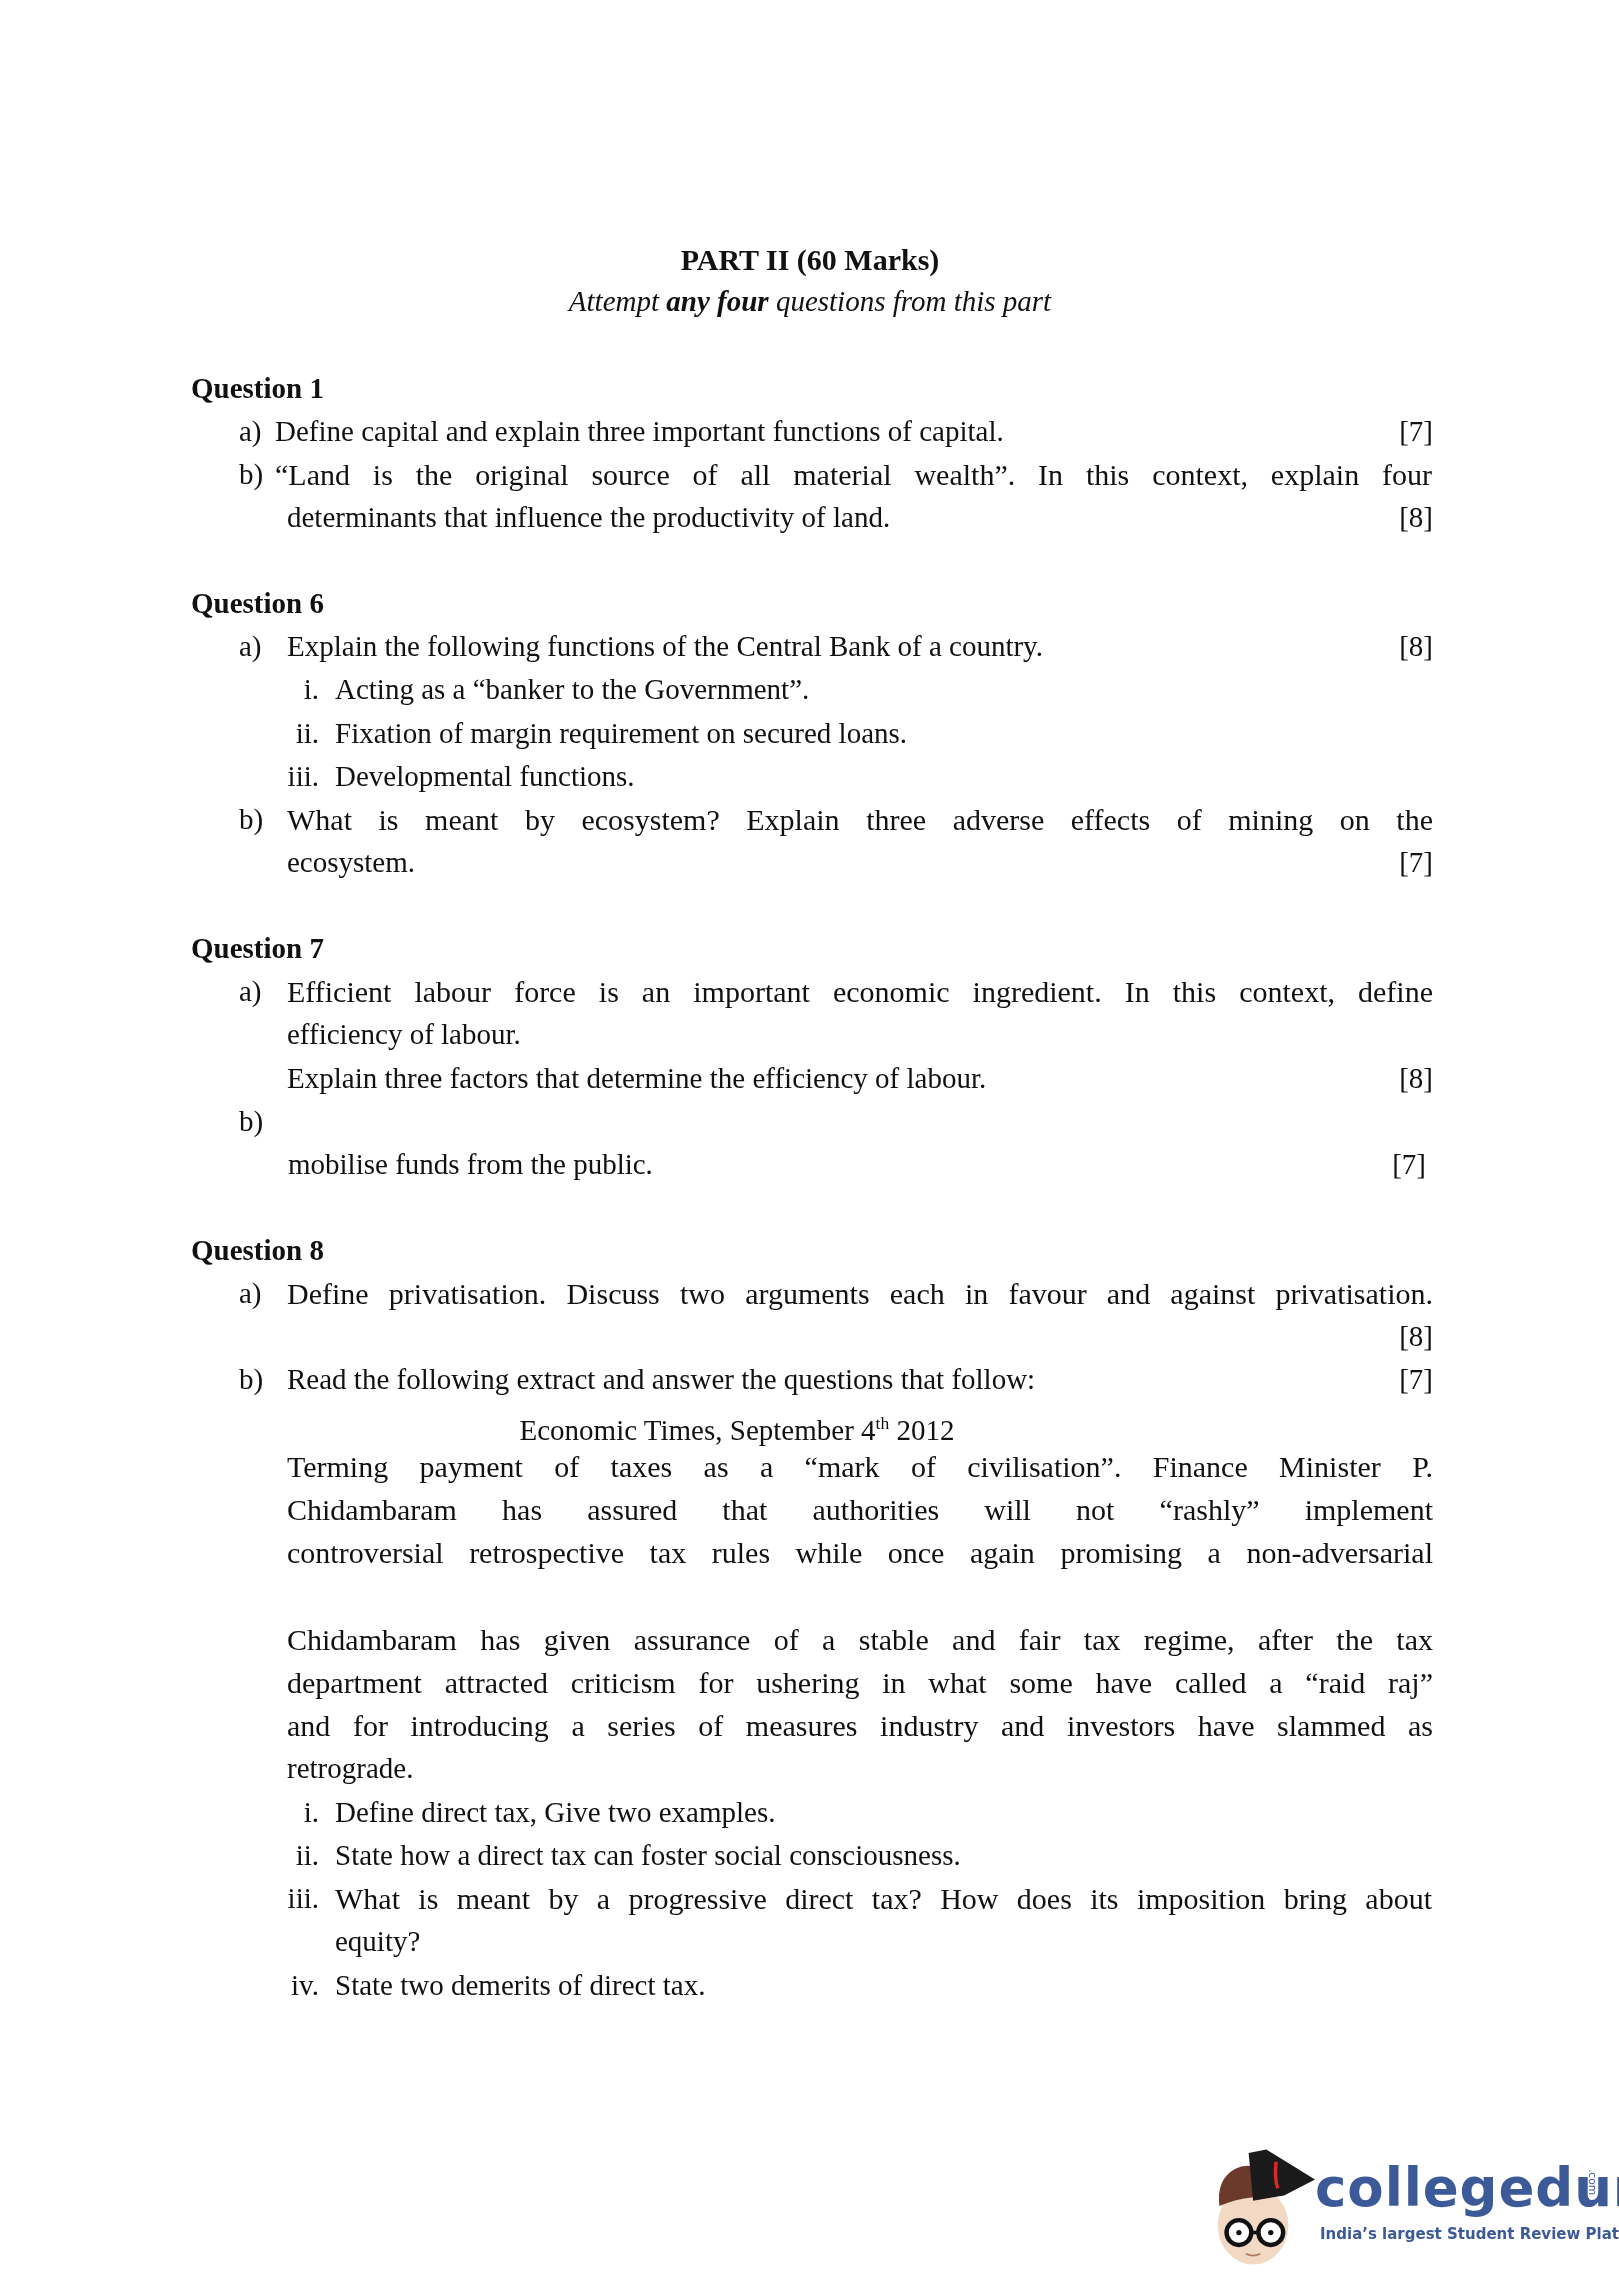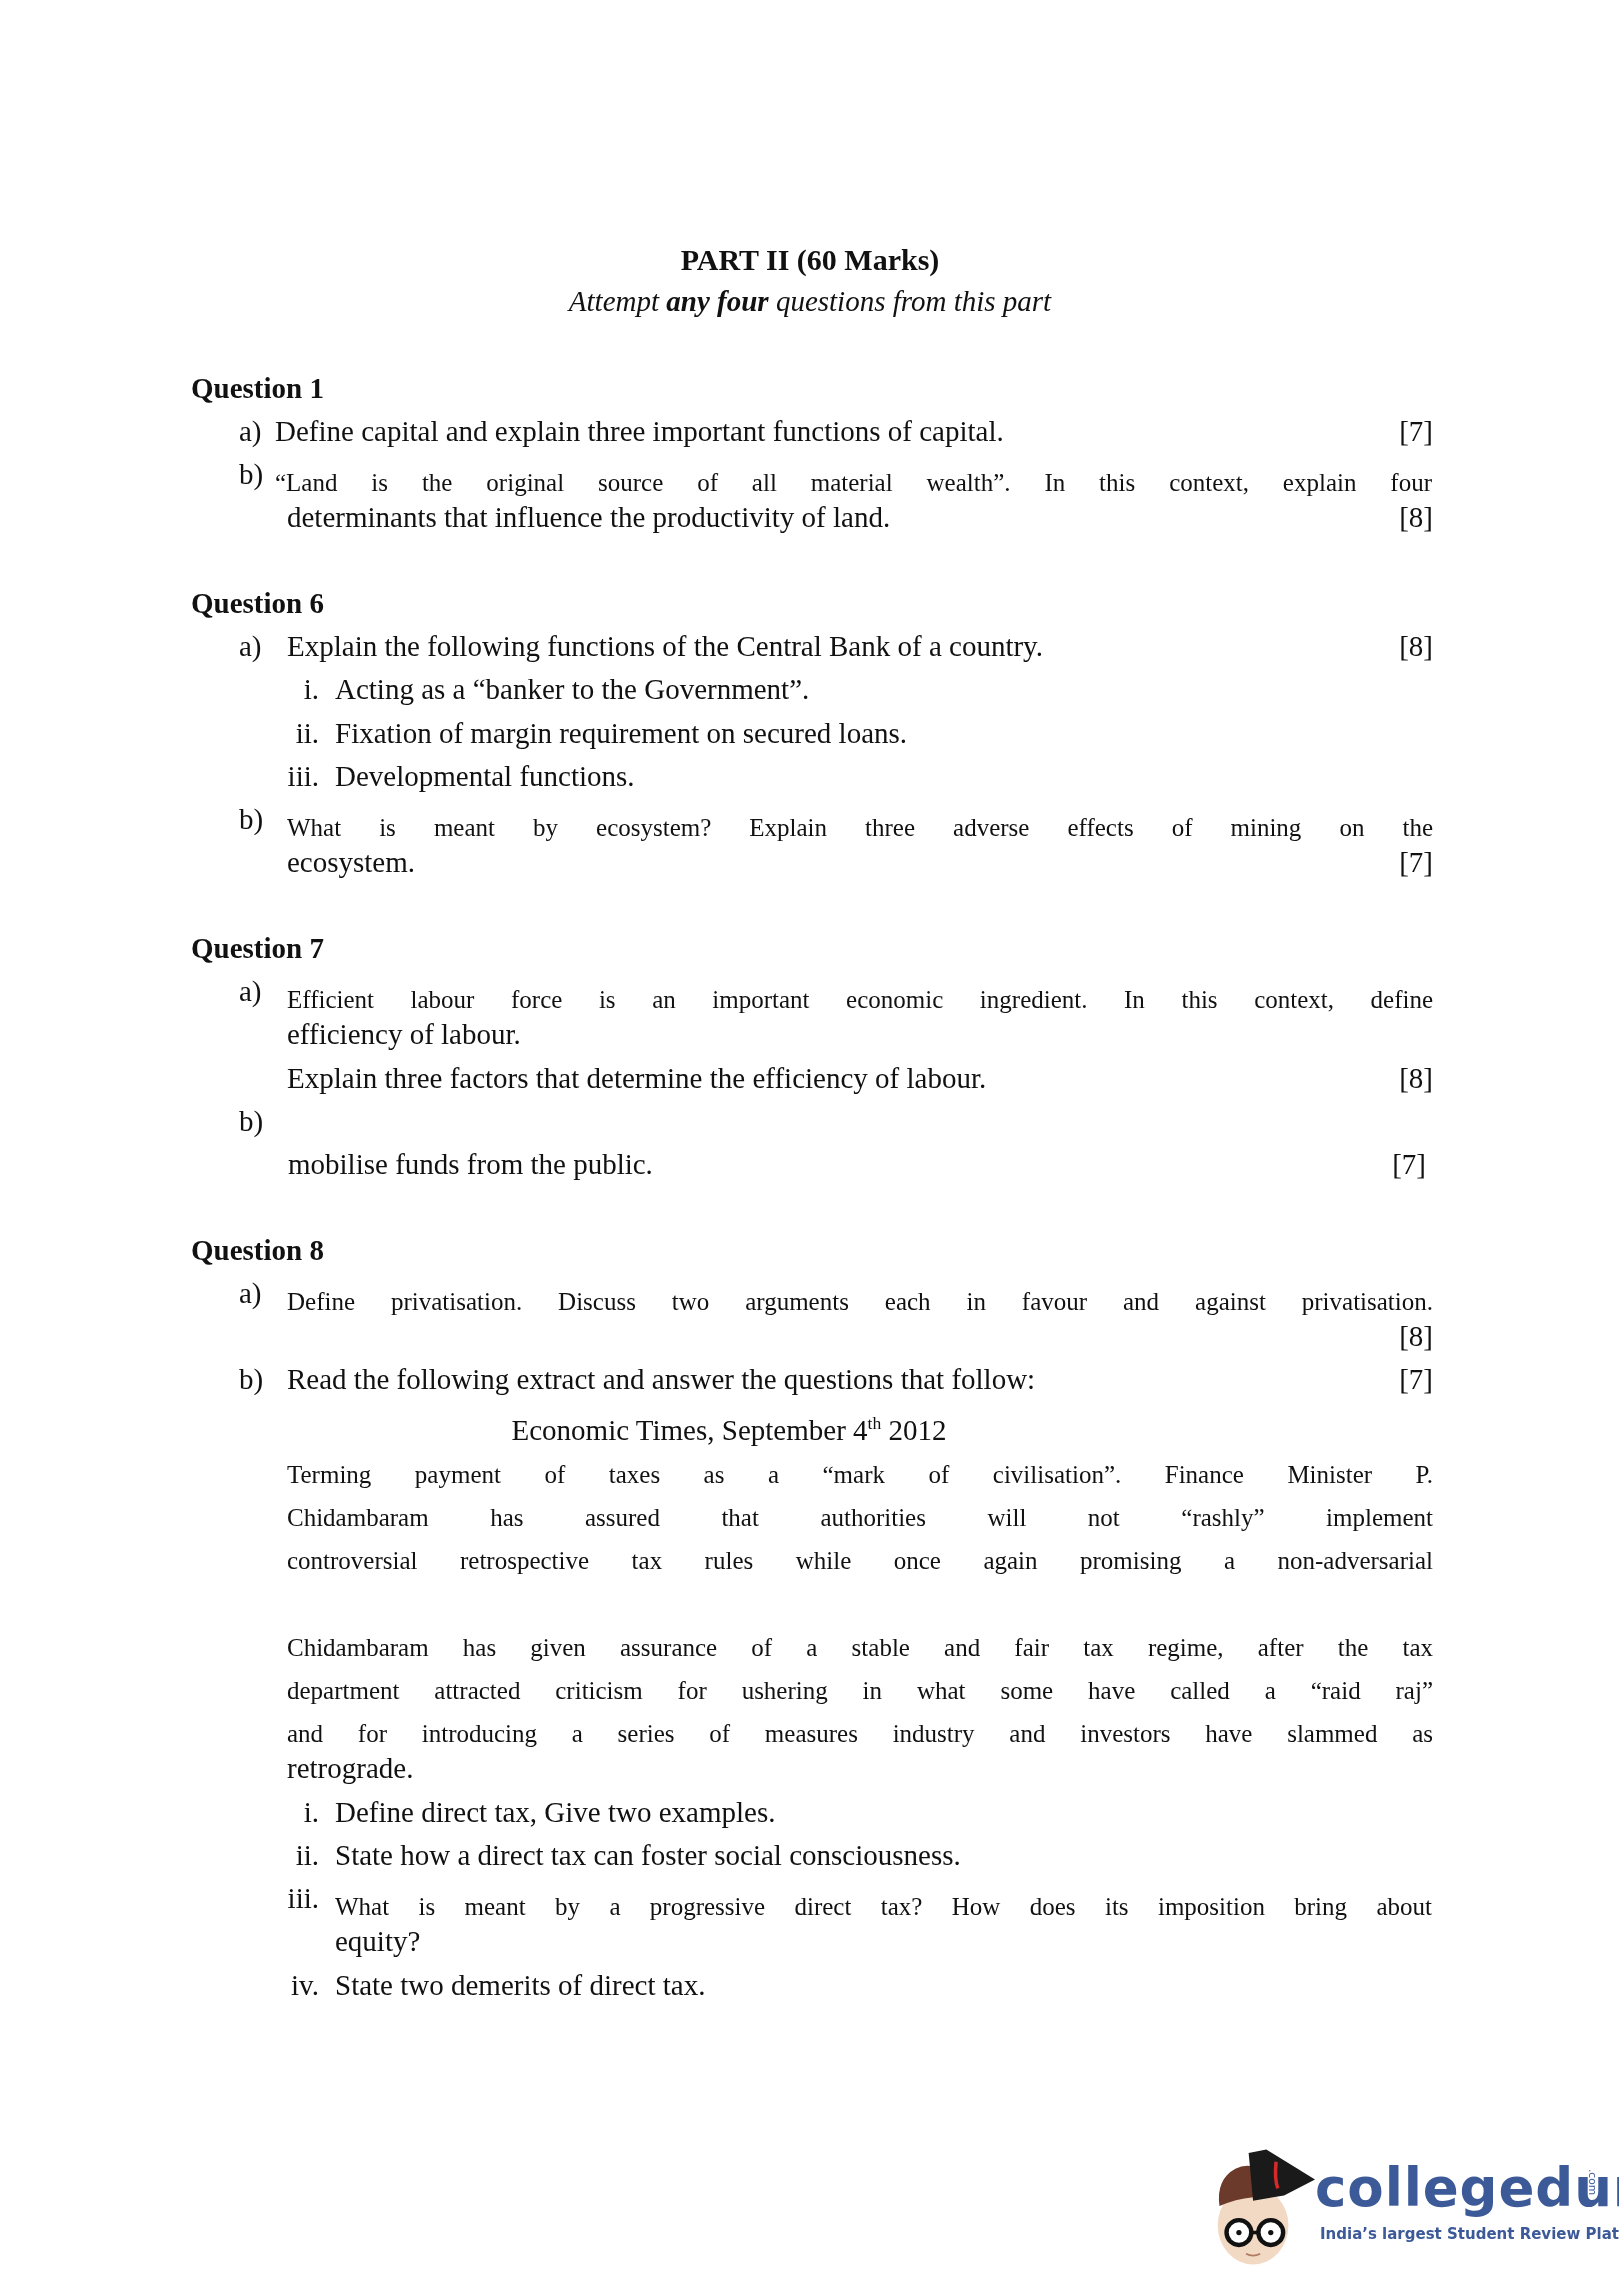--- a/index.html
+++ b/index.html
@@ -17,22 +17,22 @@
     position: absolute; left: 0; width: 1620px; top: 282px; text-align: center;
     font-style: italic; font-size: 29px; line-height: 39px;
   }
   .part-sub b { font-weight: bold; margin-top: 28px; }
   .line {
     position: absolute; font-size: 29px; line-height: 39px; white-space: nowrap;
   }
   .qhead { font-weight: bold; left: 191px; }
   .mark { position: absolute; font-size: 29px; line-height: 39px; right: 187px; text-align: right; }
   .just {
-    position: absolute; font-size: 25px; line-height: 39px; text-align: justify;
-    text-align-last: justify; white-space: normal; margin-top: 8px;
+    position: absolute; font-size: 30px; line-height: 39px; text-align: justify;
+    text-align-last: justify; white-space: normal;
   }
   .rom { position: absolute; text-align: right; width: 53px; font-size: 29px; line-height: 39px; }
   .logo { position: absolute; left: 1200px; top: 2144px; width: 415px; height: 124px; }
   .logo-text {
     position: absolute; left: 115px; top: 16px; font-family: "DejaVu Sans", sans-serif;
     font-size: 53px; font-weight: bold; color: #3d5a98; letter-spacing: 0.9px; line-height: 56px;
   }
   .logo-com {
     position: absolute; left: 399px; top: 25px; font-family: "DejaVu Sans", sans-serif;
     font-size: 10.6px; color: #3d5a98; transform: rotate(90deg); transform-origin: left top;
@@ -90,21 +90,21 @@
 
   <div class="line qhead" style="top:1231px">Question 8</div>
   <div class="line" style="left:239px;top:1274px">a)</div>
   <div class="just" style="left:287px;top:1274px;width:1146px">Define privatisation. Discuss two arguments each in favour and against privatisation.</div>
   <div class="mark" style="top:1317px">[8]</div>
 
   <div class="line" style="left:239px;top:1360px">b)</div>
   <div class="line" style="left:287px;top:1360px">Read the following extract and answer the questions that follow:</div>
   <div class="mark" style="top:1360px">[7]</div>
 
-  <div class="line" style="left:4px;width:1428px;text-align:center;top:1404px;padding-left:22px;box-sizing:border-box"><span>Economic Times, September 4</span><sup style="font-size:17.6px">th</sup><span> 2012</span></div>
+  <div class="line" style="left:12px;width:1428px;text-align:center;top:1404px;padding-left:22px;box-sizing:border-box"><span>Economic Times, September 4</span><sup style="font-size:17.6px">th</sup><span> 2012</span></div>
 
   <div class="just" style="left:287px;top:1447px;width:1146px">Terming payment of taxes as a “mark of civilisation”. Finance Minister P.</div>
   <div class="just" style="left:287px;top:1490px;width:1146px">Chidambaram has assured that authorities will not “rashly” implement</div>
   <div class="just" style="left:287px;top:1533px;width:1146px">controversial retrospective tax rules while once again promising a non-adversarial</div>
   <div class="just" style="left:287px;top:1620px;width:1146px">Chidambaram has given assurance of a stable and fair tax regime, after the tax</div>
   <div class="just" style="left:287px;top:1663px;width:1146px">department attracted criticism for ushering in what some have called a “raid raj”</div>
   <div class="just" style="left:287px;top:1706px;width:1146px">and for introducing a series of measures industry and investors have slammed as</div>
   <div class="line" style="left:287px;top:1749px">retrograde.</div>
 
   <div class="rom" style="left:266px;top:1793px">i.</div>

